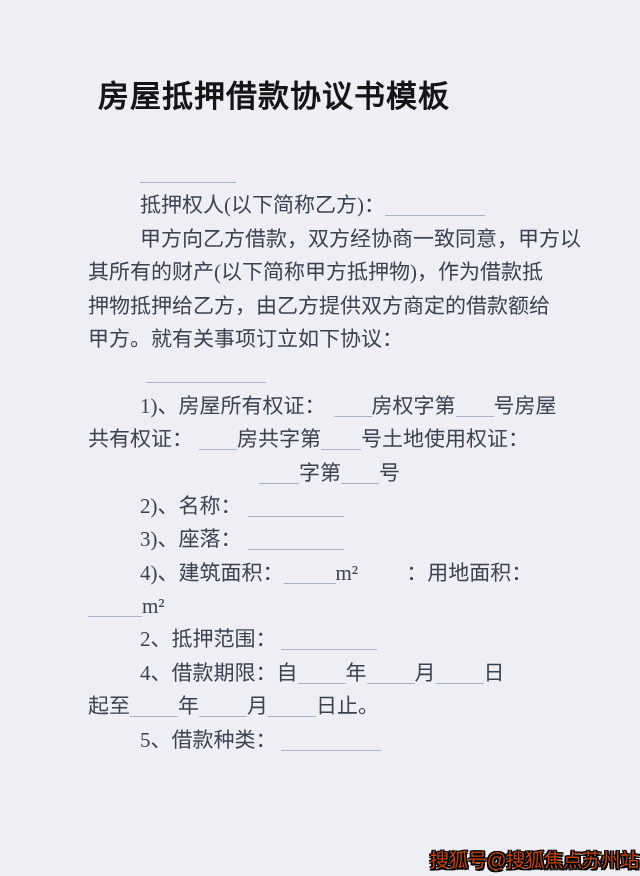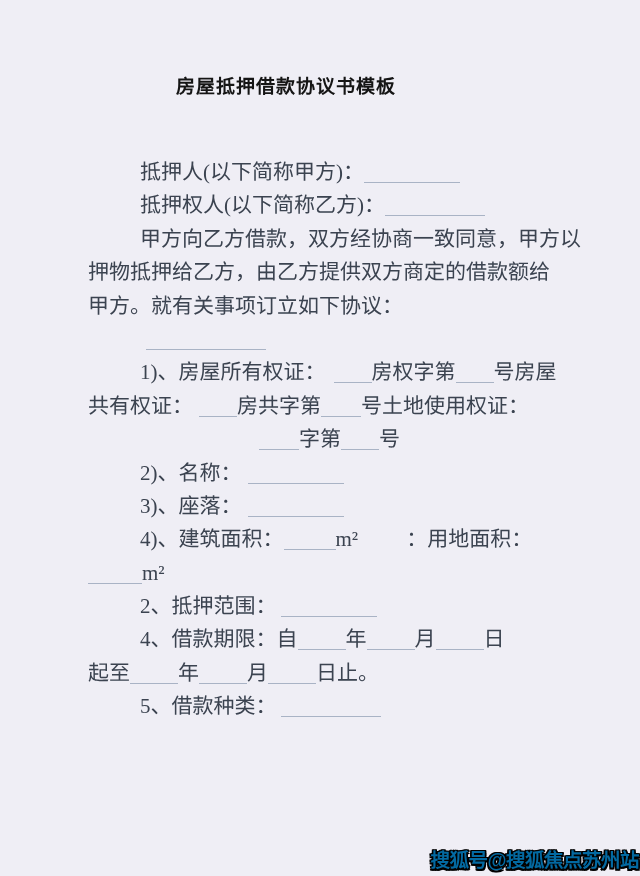--- a/index.html
+++ b/index.html
@@ -12,26 +12,26 @@
   .page {
     position: relative;
     width: 640px;
     height: 876px;
     background: #efeef5;
     font-family: "Liberation Serif", serif;
   }
   .page-title {
     position: absolute;
     top: 71px;
-    left: 12px;
+    left: 0;
     width: 548px;
     text-align: center;
     font-family: "Liberation Sans", sans-serif;
     font-weight: bold;
-    font-size: 19px;
+    font-size: 31px;
     letter-spacing: 1px;
     color: #151515;
     white-space: nowrap;
   }
   .doc-body {
     position: absolute;
     top: 156px;
     left: 88px;
     width: 465px;
     font-size: 21px;
@@ -49,43 +49,44 @@
     height: 20px;
     border-bottom: 1.5px solid #a9b3c5;
     vertical-align: -4px;
   }
   .space { display: inline-block; }
   .watermark {
     position: absolute;
     right: 1px;
     bottom: 3px;
     font-family: "Liberation Sans", sans-serif;
-    font-weight: bold;
+    font-weight: normal;
     font-size: 19.5px;
     letter-spacing: -0.5px;
-    color: #0369a1;
+    color: #c2410c;
     white-space: nowrap;
     text-shadow:
       -1.5px -1.5px 0 #000, 1.5px -1.5px 0 #000,
       -1.5px  1.5px 0 #000, 1.5px  1.5px 0 #000,
       -1.5px  0     0 #000, 1.5px  0     0 #000,
        0     -1.5px 0 #000, 0      1.5px 0 #000;
     text-align: center;
   }
 </style>
 </head>
 <body>
 
 <div class="page">
   <div class="page-title">房屋抵押借款协议书模板</div>
 
   <div class="doc-body">
-      <div class="line indent"><span>抵押人(以下简称甲方)：</span><span class="blank" style="width: 96px;"></span></div>
+      <div class="line indent"><span class="blank" style="width: 96px;"></span></div>
       <div class="line indent"><span>抵押权人(以下简称乙方)：</span><span class="blank" style="width: 100px;"></span></div>
       <div class="line indent"><span>甲方向乙方借款，双方经协商一致同意，甲方以</span></div>
+      <div class="line"><span>其所有的财产(以下简称甲方抵押物)，作为借款抵</span></div>
       <div class="line"><span>押物抵押给乙方，由乙方提供双方商定的借款额给</span></div>
       <div class="line"><span>甲方。就有关事项订立如下协议：</span></div>
       <div class="line indent"><span class="space" style="width: 6px;"></span><span class="blank" style="width: 120px;"></span></div>
       <div class="line indent"><span>1)、房屋所有权证：</span><span class="space" style="width: 8px;"></span><span class="blank" style="width: 38px;"></span><span>房权字第</span><span class="blank" style="width: 38px;"></span><span>号房屋</span></div>
       <div class="line"><span>共有权证：</span><span class="space" style="width: 6px;"></span><span class="blank" style="width: 38px;"></span><span>房共字第</span><span class="blank" style="width: 40px;"></span><span>号土地使用权证：</span></div>
       <div class="line indent-sm"><span class="blank" style="width: 40px;"></span><span>字第</span><span class="blank" style="width: 38px;"></span><span>号</span></div>
       <div class="line indent"><span>2)、名称：</span><span class="space" style="width: 6px;"></span><span class="blank" style="width: 96px;"></span></div>
       <div class="line indent"><span>3)、座落：</span><span class="space" style="width: 6px;"></span><span class="blank" style="width: 96px;"></span></div>
       <div class="line indent"><span>4)、建筑面积：</span><span class="blank" style="width: 52px;"></span><span>m²</span><span class="space" style="width: 48px;"></span><span>：用地面积：</span></div>
       <div class="line"><span class="blank" style="width: 54px;"></span><span>m²</span></div>

